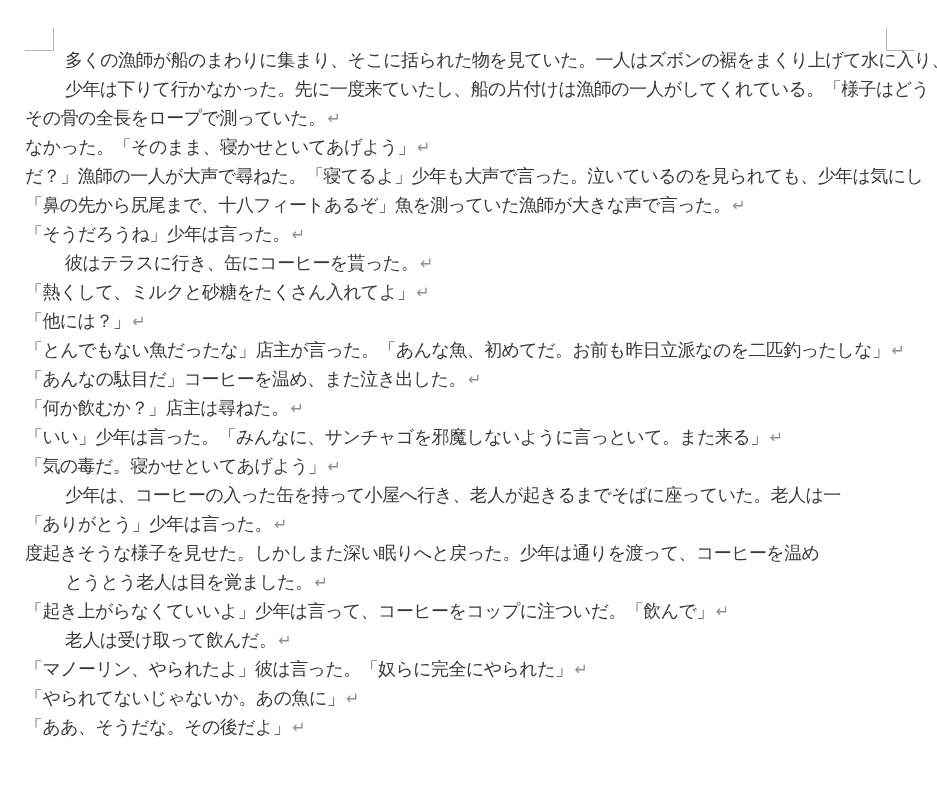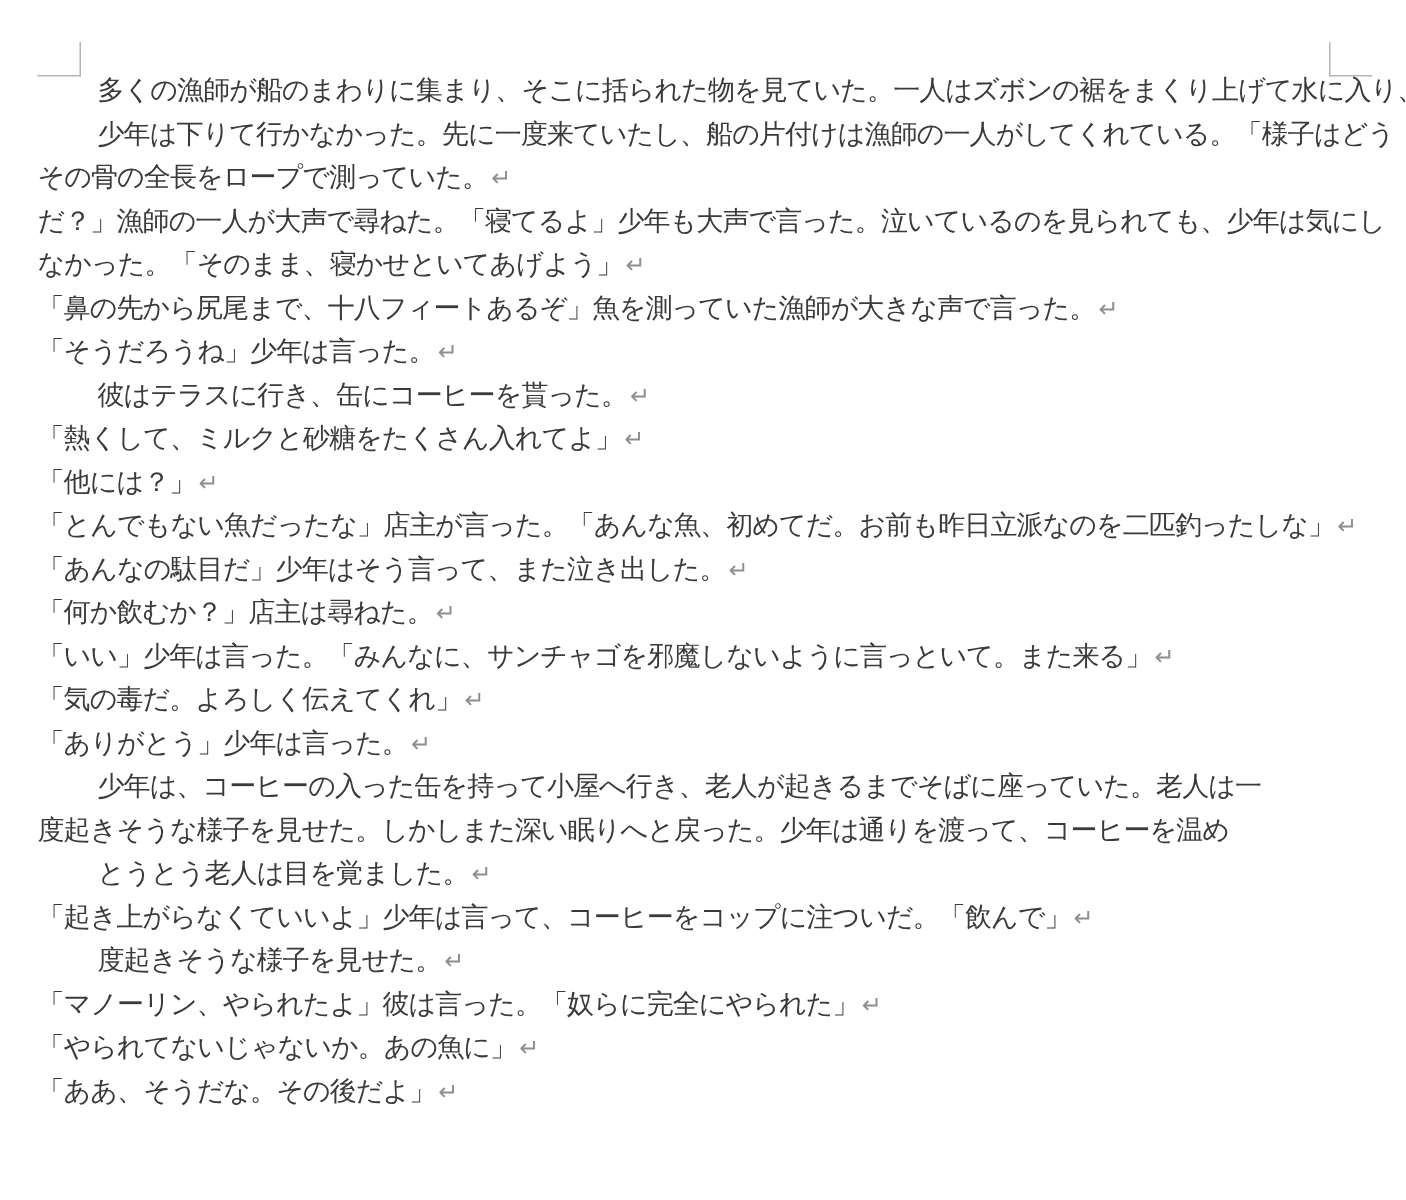--- a/index.html
+++ b/index.html
@@ -72,72 +72,72 @@
       <div class="line indent">
       <span>多くの漁師が船のまわりに集まり、そこに括られた物を見ていた。一人はズボンの裾をまくり上げて水に入り、</span>
     </div>
       <div class="line indent">
       <span>少年は下りて行かなかった。先に一度来ていたし、船の片付けは漁師の一人がしてくれている。「様子はどう</span>
     </div>
       <div class="line">
       <span>その骨の全長をロープで測っていた。</span><span class="return-mark">↵</span>
     </div>
       <div class="line">
-      <span>だ？」漁師の一人が大声で尋ねた。「寝てるよ」少年も大声で言った。泣いているのを見られても、少年は気にし</span>
+      <span>なかった。「そのまま、寝かせといてあげよう」</span><span class="return-mark">↵</span>
     </div>
       <div class="line">
-      <span>なかった。「そのまま、寝かせといてあげよう」</span><span class="return-mark">↵</span>
+      <span>だ？」漁師の一人が大声で尋ねた。「寝てるよ」少年も大声で言った。泣いているのを見られても、少年は気にし</span>
     </div>
       <div class="line">
       <span>「鼻の先から尻尾まで、十八フィートあるぞ」魚を測っていた漁師が大きな声で言った。</span><span class="return-mark">↵</span>
     </div>
       <div class="line">
       <span>「そうだろうね」少年は言った。</span><span class="return-mark">↵</span>
     </div>
       <div class="line indent">
       <span>彼はテラスに行き、缶にコーヒーを貰った。</span><span class="return-mark">↵</span>
     </div>
       <div class="line">
       <span>「熱くして、ミルクと砂糖をたくさん入れてよ」</span><span class="return-mark">↵</span>
     </div>
       <div class="line">
       <span>「他には？」</span><span class="return-mark">↵</span>
     </div>
       <div class="line">
       <span>「とんでもない魚だったな」店主が言った。「あんな魚、初めてだ。お前も昨日立派なのを二匹釣ったしな」</span><span class="return-mark">↵</span>
     </div>
       <div class="line">
-      <span>「あんなの駄目だ」少年はそう言って、また泣き出した。</span><span class="return-mark">↵</span>
+      <span>「あんなの駄目だ」コーヒーを温め、また泣き出した。</span><span class="return-mark">↵</span>
     </div>
       <div class="line">
       <span>「何か飲むか？」店主は尋ねた。</span><span class="return-mark">↵</span>
     </div>
       <div class="line">
       <span>「いい」少年は言った。「みんなに、サンチャゴを邪魔しないように言っといて。また来る」</span><span class="return-mark">↵</span>
     </div>
       <div class="line">
-      <span>「気の毒だ。よろしく伝えてくれ」</span><span class="return-mark">↵</span>
+      <span>「気の毒だ。寝かせといてあげよう」</span><span class="return-mark">↵</span>
+    </div>
+      <div class="line indent">
+      <span>少年は、コーヒーの入った缶を持って小屋へ行き、老人が起きるまでそばに座っていた。老人は一</span>
     </div>
       <div class="line">
       <span>「ありがとう」少年は言った。</span><span class="return-mark">↵</span>
-    </div>
-      <div class="line indent">
-      <span>少年は、コーヒーの入った缶を持って小屋へ行き、老人が起きるまでそばに座っていた。老人は一</span>
     </div>
       <div class="line">
       <span>度起きそうな様子を見せた。しかしまた深い眠りへと戻った。少年は通りを渡って、コーヒーを温め</span>
     </div>
       <div class="line indent">
       <span>とうとう老人は目を覚ました。</span><span class="return-mark">↵</span>
     </div>
       <div class="line">
       <span>「起き上がらなくていいよ」少年は言って、コーヒーをコップに注ついだ。「飲んで」</span><span class="return-mark">↵</span>
     </div>
       <div class="line indent">
-      <span>度起きそうな様子を見せた。</span><span class="return-mark">↵</span>
+      <span>老人は受け取って飲んだ。</span><span class="return-mark">↵</span>
     </div>
       <div class="line">
       <span>「マノーリン、やられたよ」彼は言った。「奴らに完全にやられた」</span><span class="return-mark">↵</span>
     </div>
       <div class="line">
       <span>「やられてないじゃないか。あの魚に」</span><span class="return-mark">↵</span>
     </div>
       <div class="line">
       <span>「ああ、そうだな。その後だよ」</span><span class="return-mark">↵</span>
     </div>

